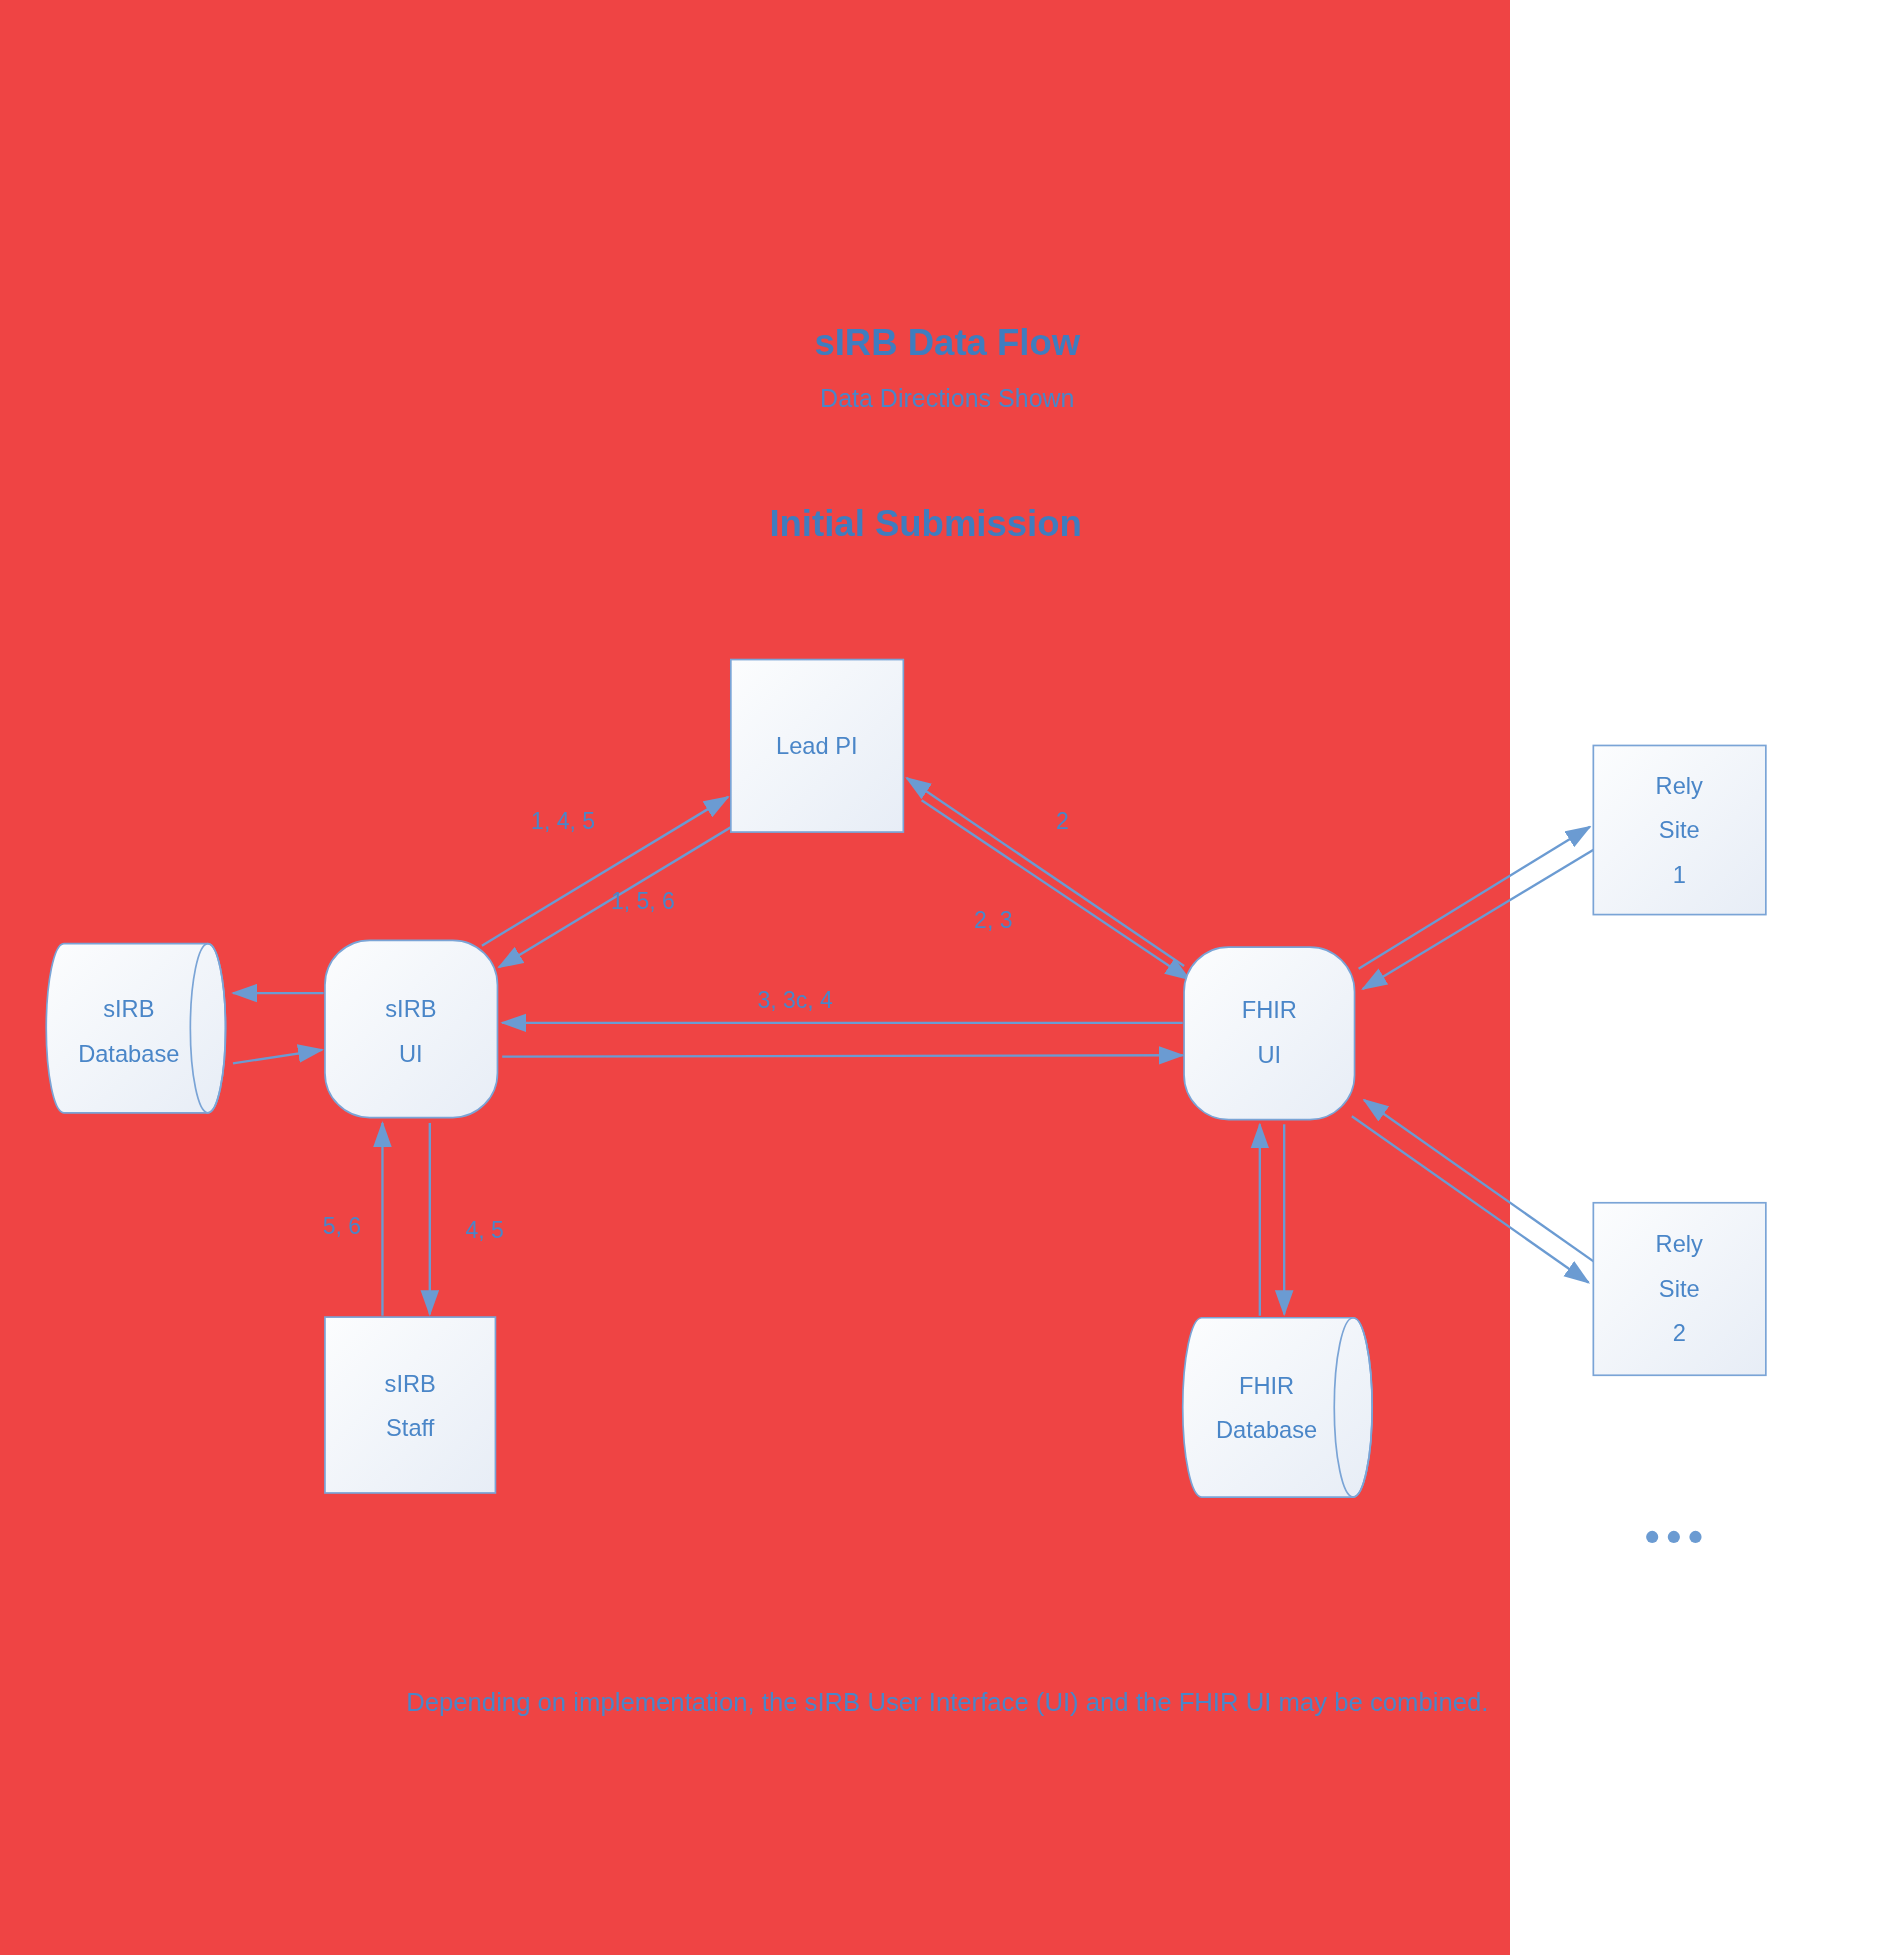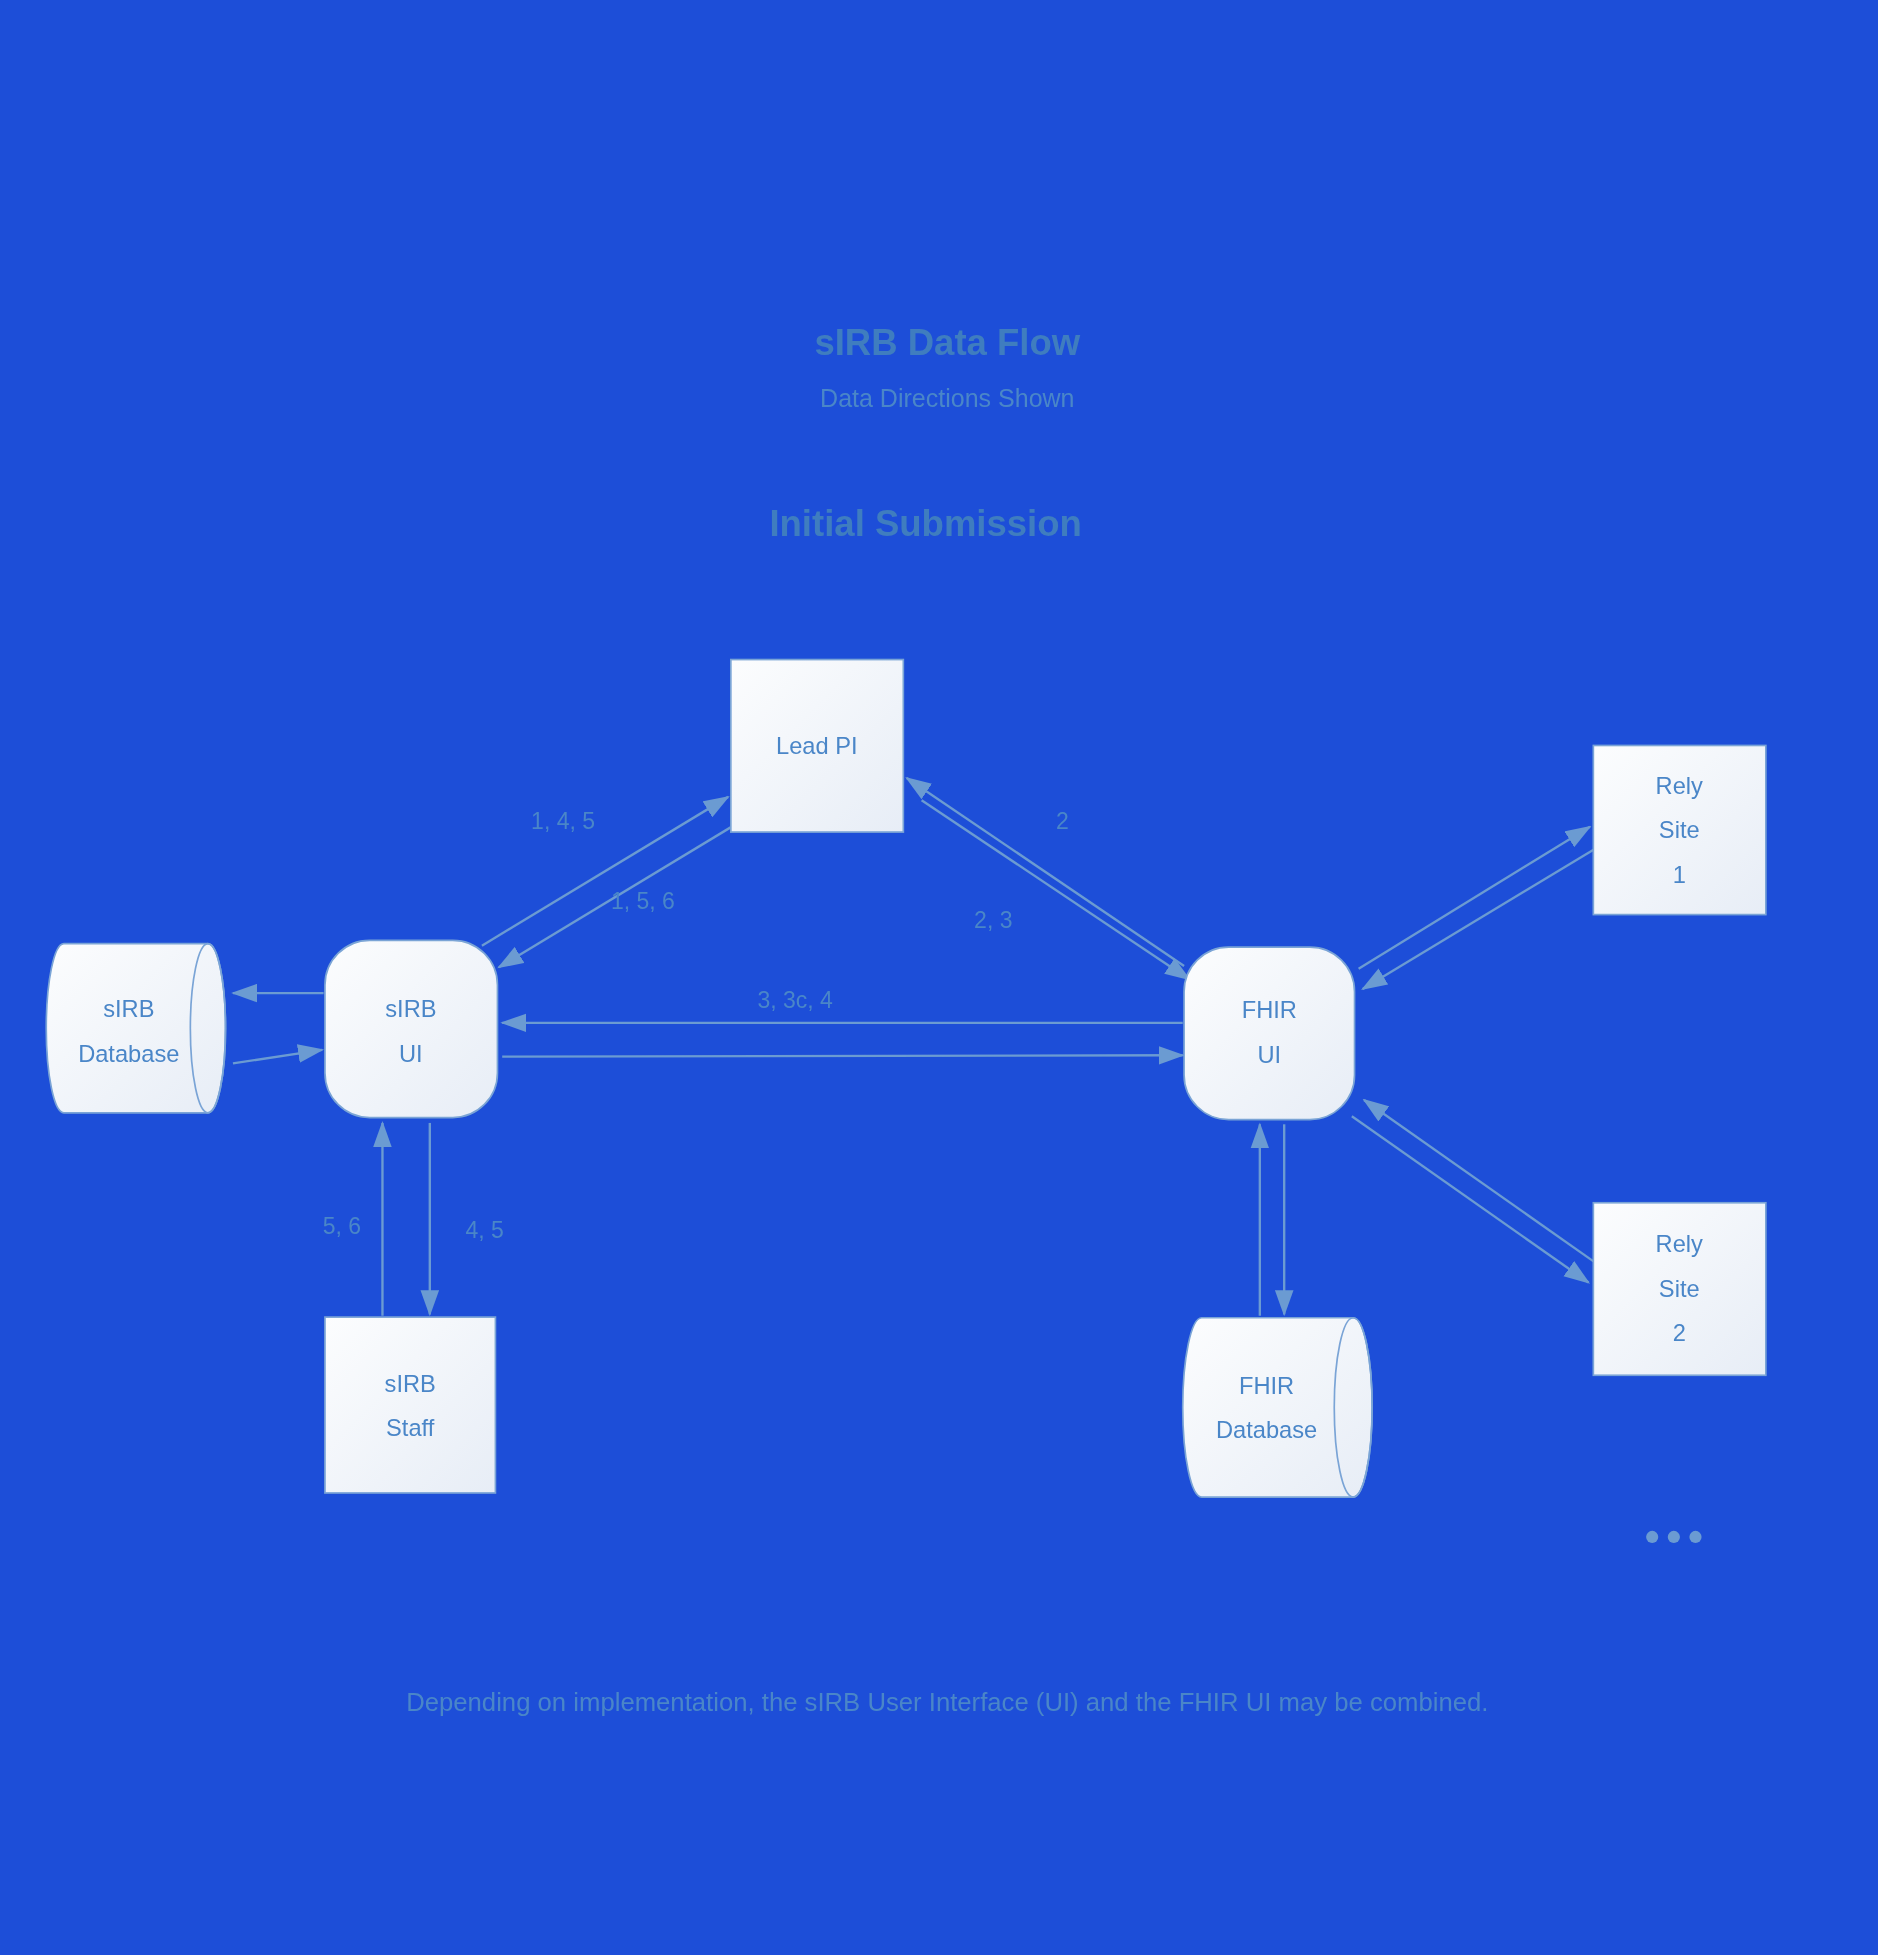--- a/index.html
+++ b/index.html
@@ -1,17 +1,17 @@
 <!DOCTYPE html>
 <html style="font-size:10.8px"><head>
 <meta charset="utf-8">
 <style>
   html,body{margin:0;padding:0;background:#ffffff;}
   body{width:1898px;height:1955px;position:relative;}
-  .page{width:1878px;height:1955px;background:#1d4ed8;}
+  .page{width:1510px;height:1955px;background:#ef4444;}
   svg{display:block;}
   text{font-family:"Liberation Sans",sans-serif;fill:#4a86c8;}
   .title-text{font-size:54px;font-weight:bold;fill:#3f7dbf;}
   .subtitle-text{font-size:37px;fill:#4a86c8;}
   .heading-text{font-size:54px;font-weight:bold;fill:#3f7dbf;}
   .node-label{font-size:35px;fill:#4a86c8;}
   .edge-label{font-size:34px;fill:#4a86c8;}
   .footer-text{font-size:38px;fill:#4a86c8;}
   .shape{fill:url(#boxGrad);stroke:#7aa4d6;stroke-width:2.5;}
   .seam{fill:none;stroke:#7aa4d6;stroke-width:2.5;}

